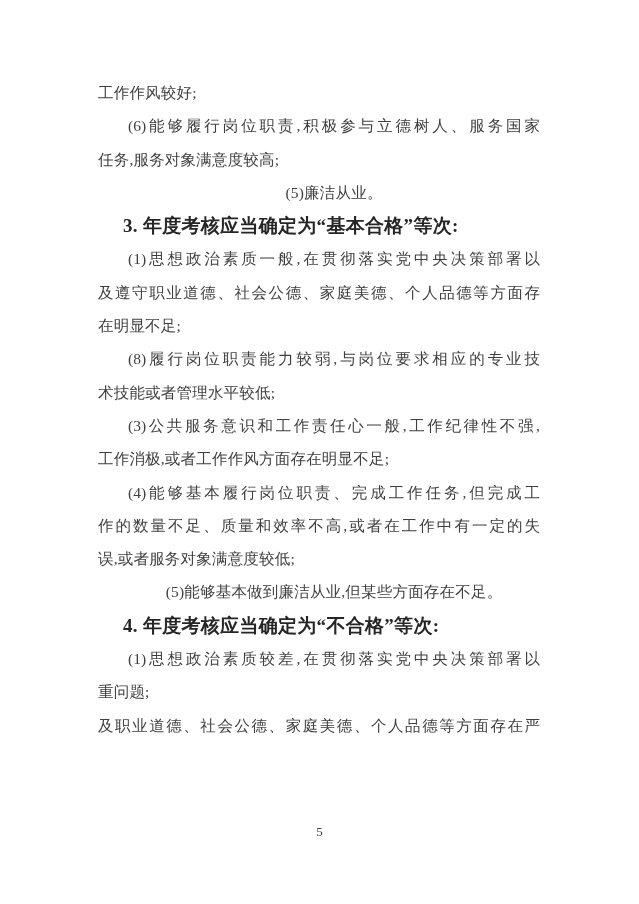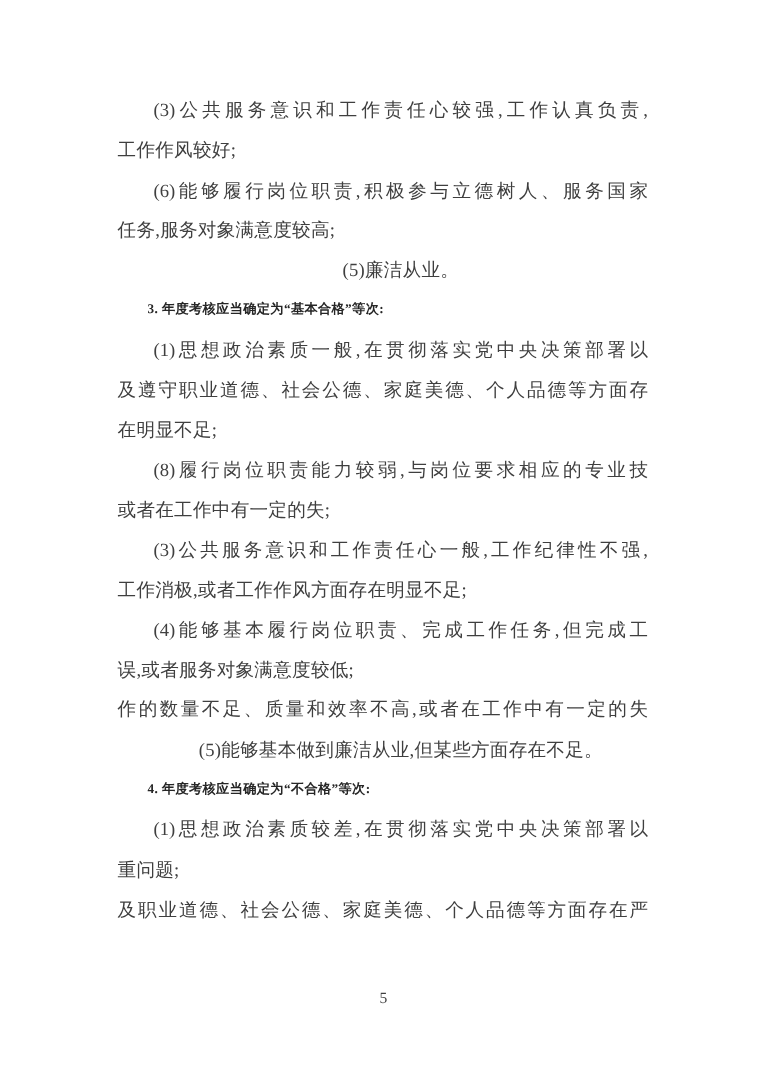--- a/index.html
+++ b/index.html
@@ -44,56 +44,55 @@
     text-align: center;
   }
   .just {
     text-align: justify;
     text-align-last: justify;
     letter-spacing: 0;
   }
   .head {
     padding-left: 25px;
     font-weight: bold;
-    font-size: 11px;
+    font-size: 19px;
     color: var(--heading);
     letter-spacing: 0.3px;
   }
   .pagenum {
     position: absolute;
     left: 0;
     top: 822px;
     width: 639px;
     text-align: center;
     font-size: 13px;
     color: var(--text);
     line-height: 20px;
   }
 </style>
 </head>
 <body>
 
 <div class="page">
   <div class="doc">
-    <div class="ln ind just">(3)公共服务意识和工作责任心较强,工作认真负责,</div>
     <div class="ln">工作作风较好;</div>
     <div class="ln ind just">(6)能够履行岗位职责,积极参与立德树人、服务国家</div>
     <div class="ln">任务,服务对象满意度较高;</div>
     <div class="ln ind">(5)廉洁从业。</div>
     <div class="ln head">3. 年度考核应当确定为“基本合格”等次:</div>
     <div class="ln ind just">(1)思想政治素质一般,在贯彻落实党中央决策部署以</div>
     <div class="ln just">及遵守职业道德、社会公德、家庭美德、个人品德等方面存</div>
     <div class="ln">在明显不足;</div>
     <div class="ln ind just">(8)履行岗位职责能力较弱,与岗位要求相应的专业技</div>
-    <div class="ln">或者在工作中有一定的失;</div>
+    <div class="ln">术技能或者管理水平较低;</div>
     <div class="ln ind just">(3)公共服务意识和工作责任心一般,工作纪律性不强,</div>
     <div class="ln">工作消极,或者工作作风方面存在明显不足;</div>
     <div class="ln ind just">(4)能够基本履行岗位职责、完成工作任务,但完成工</div>
+    <div class="ln just">作的数量不足、质量和效率不高,或者在工作中有一定的失</div>
     <div class="ln">误,或者服务对象满意度较低;</div>
-    <div class="ln just">作的数量不足、质量和效率不高,或者在工作中有一定的失</div>
     <div class="ln ind">(5)能够基本做到廉洁从业,但某些方面存在不足。</div>
     <div class="ln head">4. 年度考核应当确定为“不合格”等次:</div>
     <div class="ln ind just">(1)思想政治素质较差,在贯彻落实党中央决策部署以</div>
     <div class="ln">重问题;</div>
     <div class="ln just">及职业道德、社会公德、家庭美德、个人品德等方面存在严</div>
   </div>
   <div class="pagenum">5</div>
 </div>
 
 </body></html>

